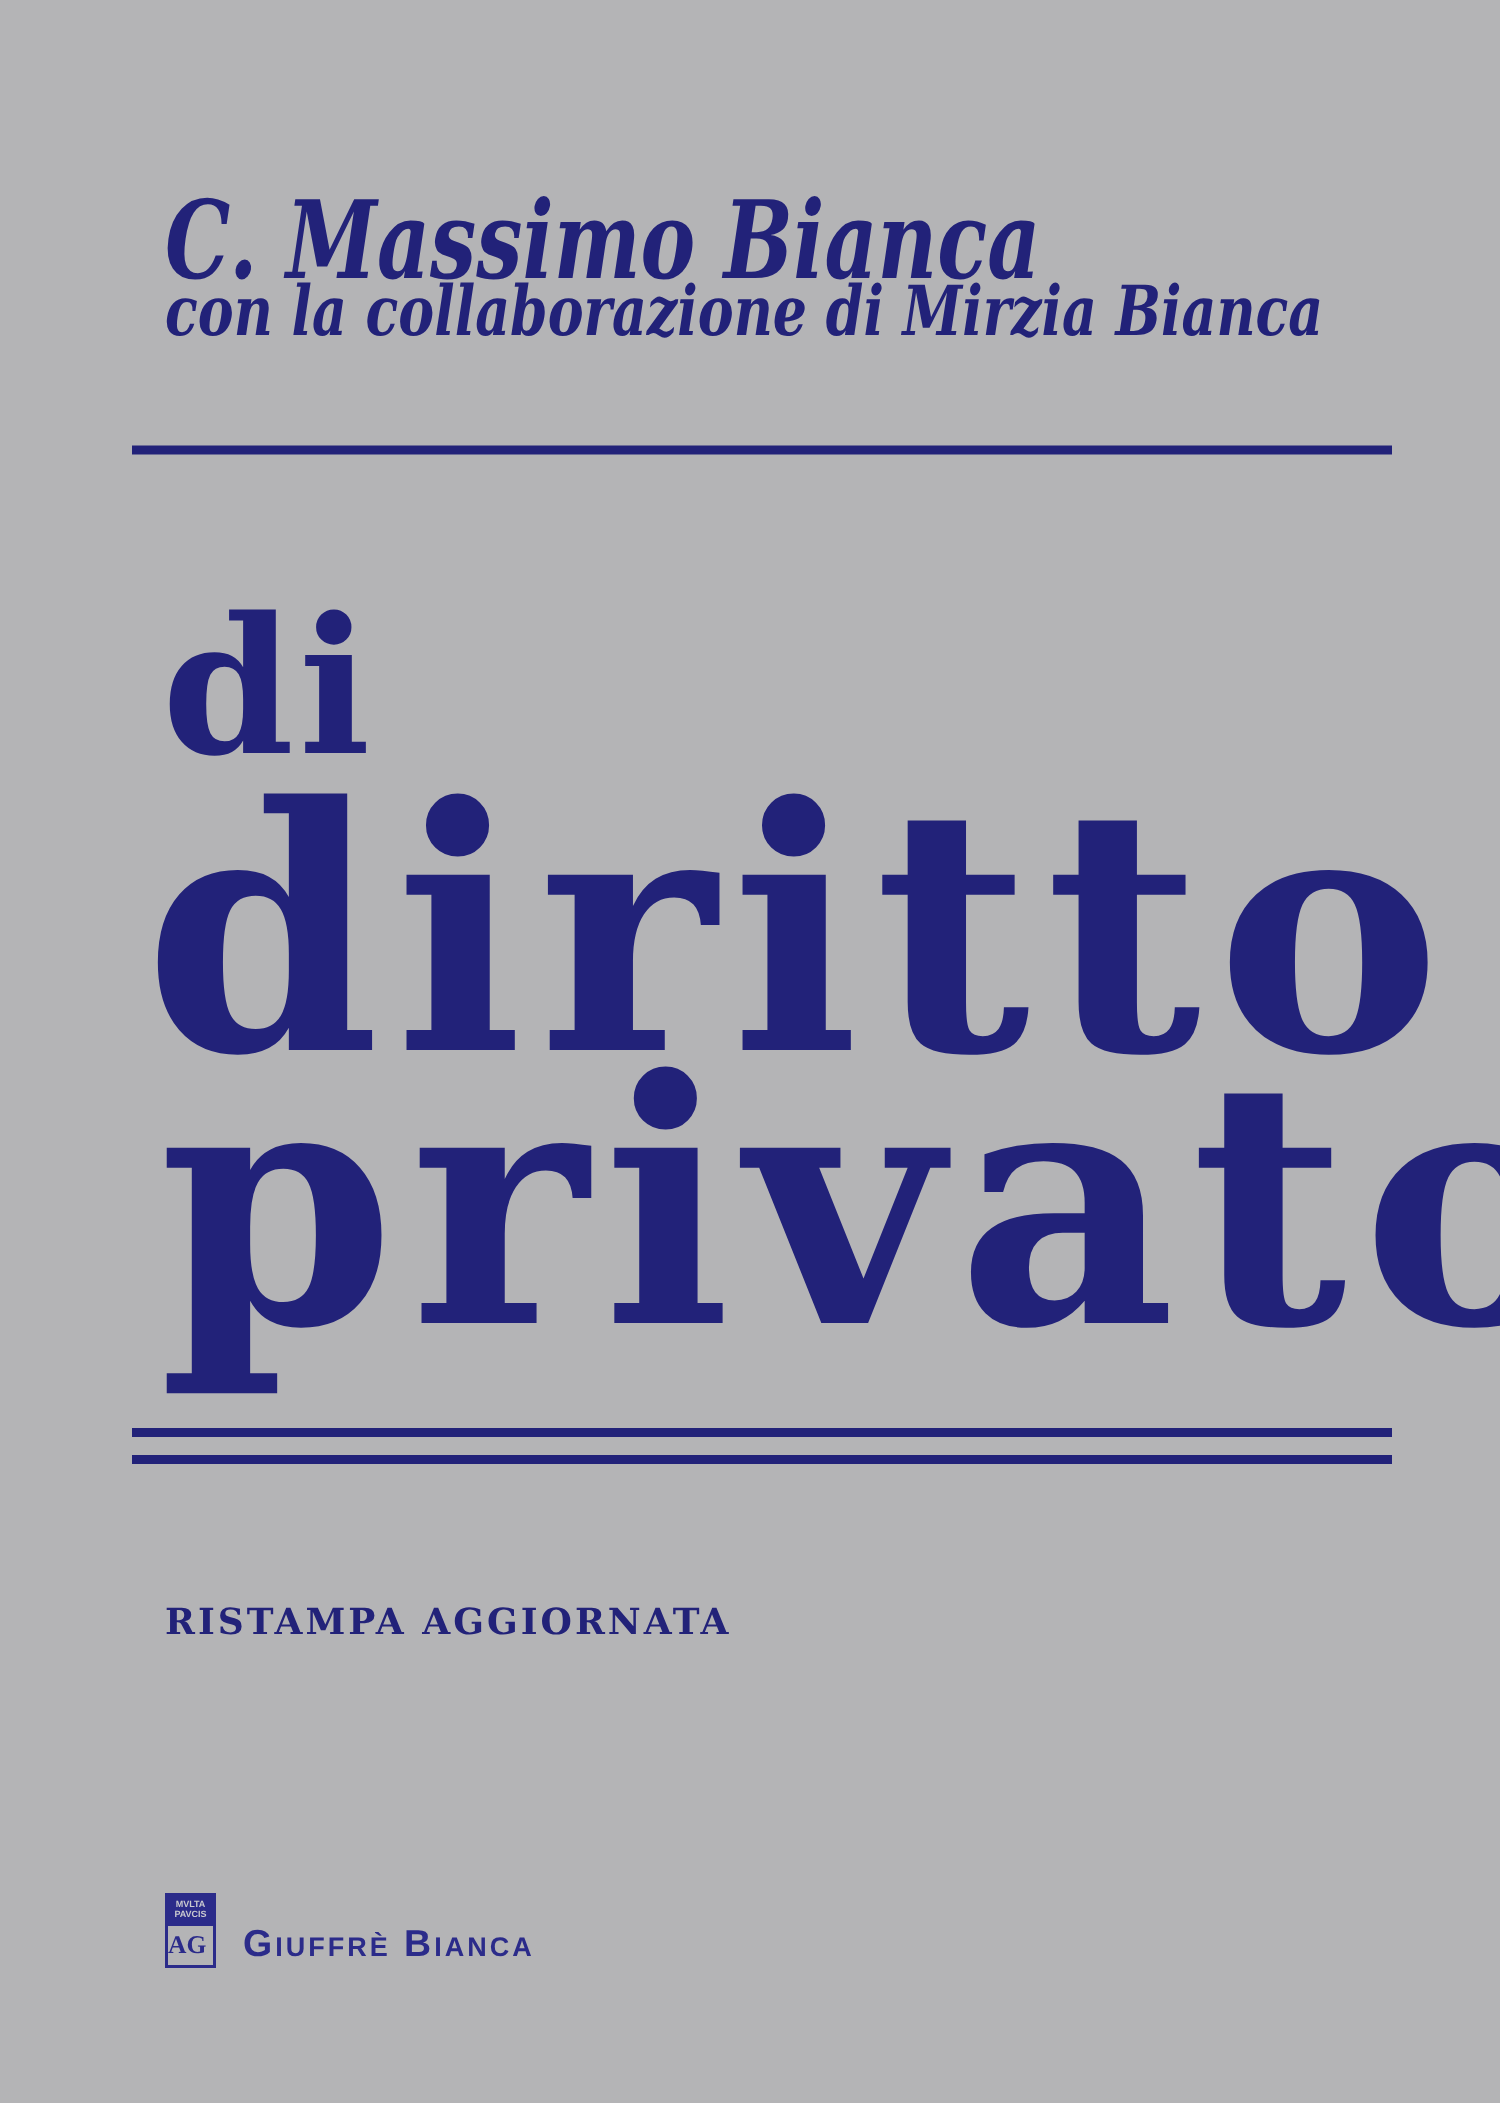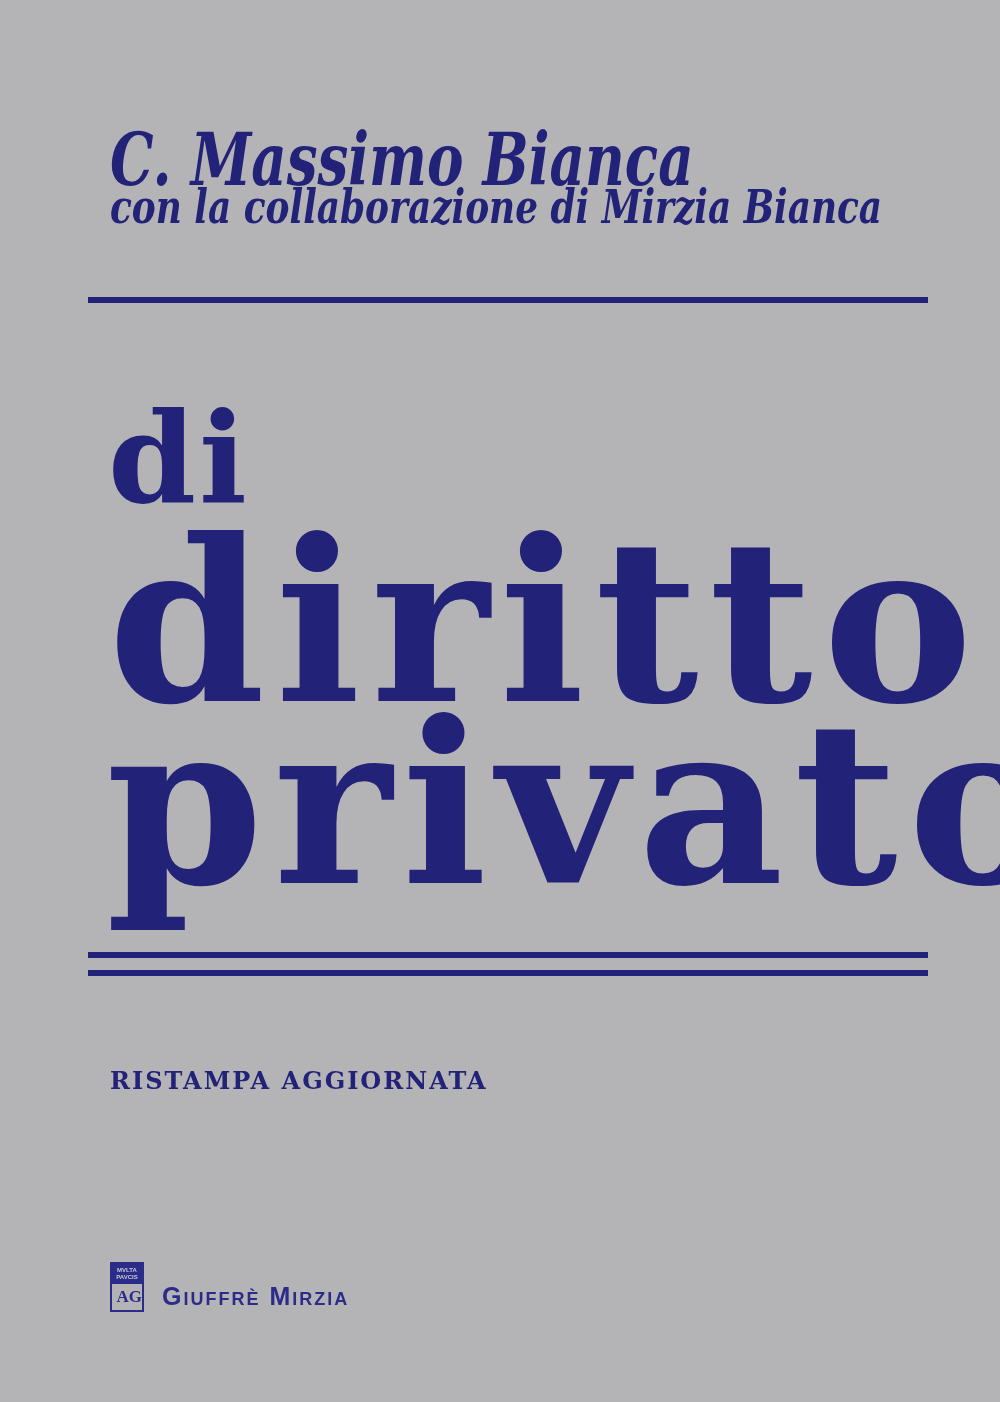--- a/index.html
+++ b/index.html
@@ -31,21 +31,21 @@
   .rule{
     position:absolute;left:88px;width:840px;height:6px;
     background:var(--ink);
   }
   .rule-top{top:297px;}
   .rule-bottom-1{top:952px;}
   .rule-bottom-2{top:970px;}
   .title-line{font-weight:700;letter-spacing:3px;}
   .title-1{left:108px;top:299px;font-size:126px;}
   .title-2{left:108px;top:395px;font-size:126px;}
-  .title-3{left:108px;top:510px;font-size:225px;letter-spacing:10px;}
+  .title-3{left:96px;top:510px;font-size:225px;letter-spacing:10px;}
   .title-4{left:106px;top:692px;font-size:225px;letter-spacing:10px;}
   .edition{
     left:110px;top:1069px;
     font-size:24px;font-weight:700;letter-spacing:2px;
   }
   .logo{
     left:110px;top:1262px;width:34px;height:50px;
     border:2px solid var(--logo-ink);
     box-sizing:border-box;
     background:var(--bg);
@@ -57,21 +57,21 @@
     font-family:"Liberation Sans", sans-serif;
     font-weight:700;font-size:6px;line-height:7px;
     text-align:center;letter-spacing:0;
     padding-top:3px;box-sizing:border-box;
   }
   .logo-initials{
     display:block;width:100%;height:26px;
     color:var(--logo-ink);
     font-family:"Liberation Serif", serif;
     font-weight:700;font-size:17px;line-height:26px;
-    text-align:right;
+    text-align:left;
   }
   .publisher{
     left:162px;top:1284px;
     font-family:"Liberation Sans", sans-serif;
     font-variant:small-caps;
     font-size:25px;font-weight:700;letter-spacing:2px;
     color:var(--logo-ink);
   }
 </style>
 </head>
@@ -96,15 +96,15 @@
 
   <div class="rule rule-bottom-2"></div>
 
   <div class="abs edition">RISTAMPA AGGIORNATA</div>
 
   <div class="abs logo">
     <span class="logo-motto"><span>MVLTA</span><br><span>PAVCIS</span></span>
     <span class="logo-initials">AG</span>
   </div>
 
-  <div class="abs publisher">Giuffrè Mirzia</div>
+  <div class="abs publisher">Giuffrè Bianca</div>
 
 </div>
 
 </body></html>

